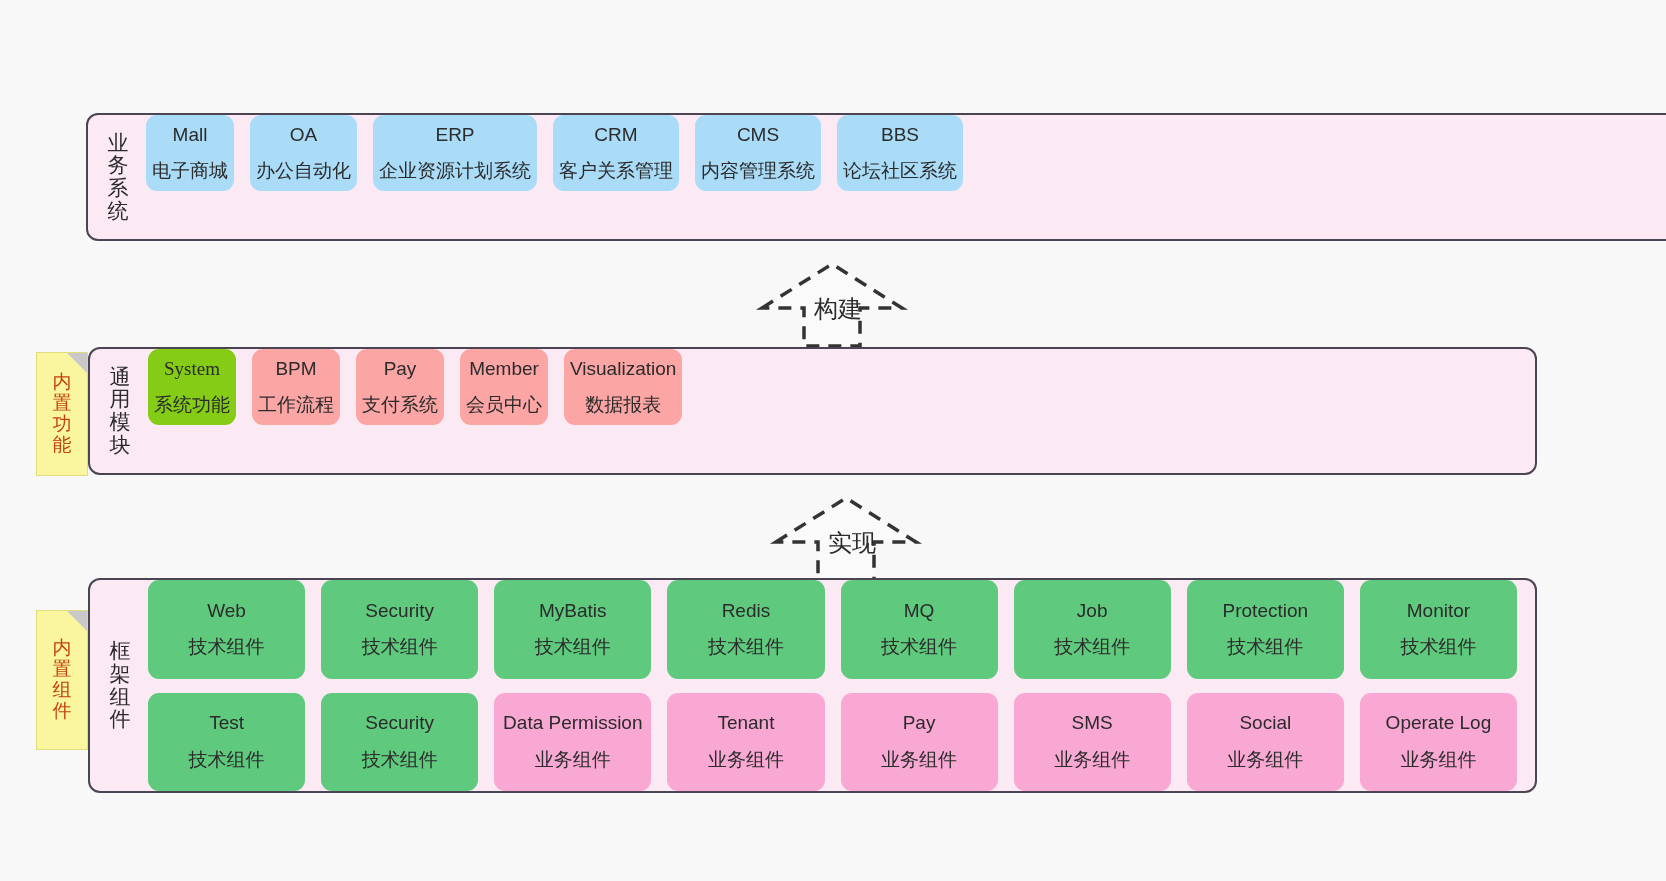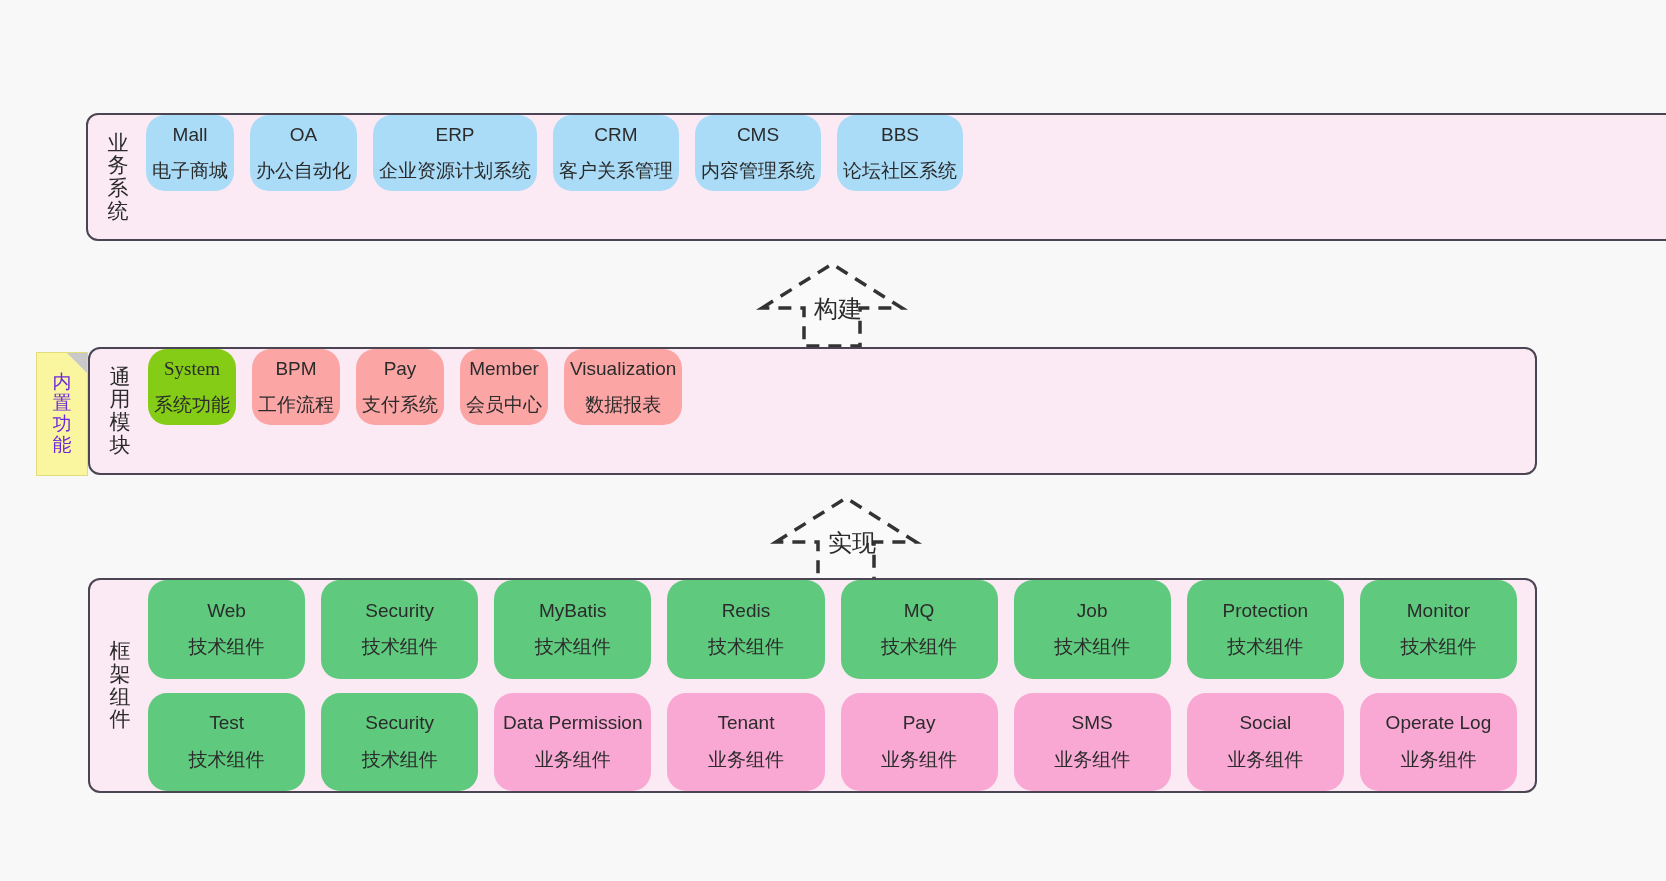--- a/index.html
+++ b/index.html
@@ -54,21 +54,21 @@
   .row {
     display: flex;
     gap: 16px;
     flex: 1 1 0;
     align-items: stretch;
   }
 
   
   .card {
     flex: 1 1 0;
-    border-radius: 19px;
+    border-radius: 11px;
     display: flex;
     flex-direction: column;
     align-items: center;
     justify-content: center;
     text-align: center;
     color: #2b2b2b;
     font-size: 19px;
     line-height: 1.28;
     padding: 4px 6px;
     box-sizing: border-box;
@@ -97,21 +97,21 @@
   #layer-common .card { height: 76px; flex: 0 0 auto; }
 
   
   .note {
     position: absolute;
     background: #faf6a0;
     border: 1px solid #e2dc7d;
     box-sizing: border-box;
     font-size: 19px;
     line-height: 1.1;
-    color: #6d28d9;
+    color: #c2410c;
     text-align: center;
     display: flex;
     align-items: center;
     justify-content: center;
   }
   .note-text {
     width: 22px;
     word-break: break-all;
     white-space: normal;
   }
@@ -298,14 +298,18 @@
       </div>
 
     </div>
   </div>
 
   <div class="note" id="note-builtin-func">
     <span class="fold"></span>
     <span class="note-text">内置功能</span>
   </div>
 
+  <div class="note" id="note-builtin-comp">
+    <span class="fold"></span>
+    <span class="note-text">内置组件</span>
+  </div>
 
 </div>
 
 </body></html>

